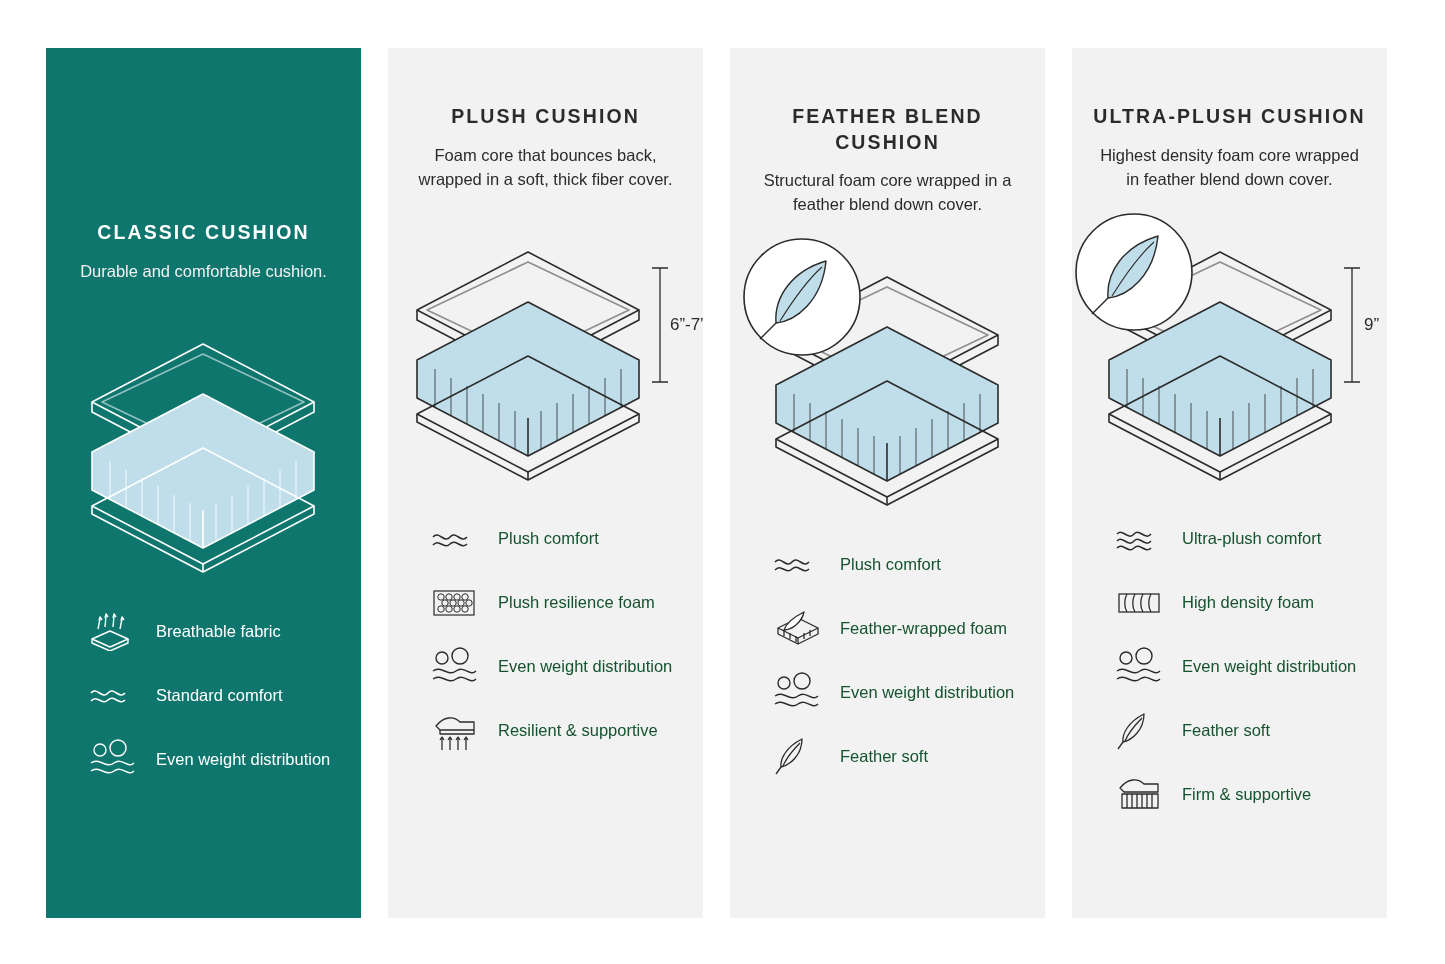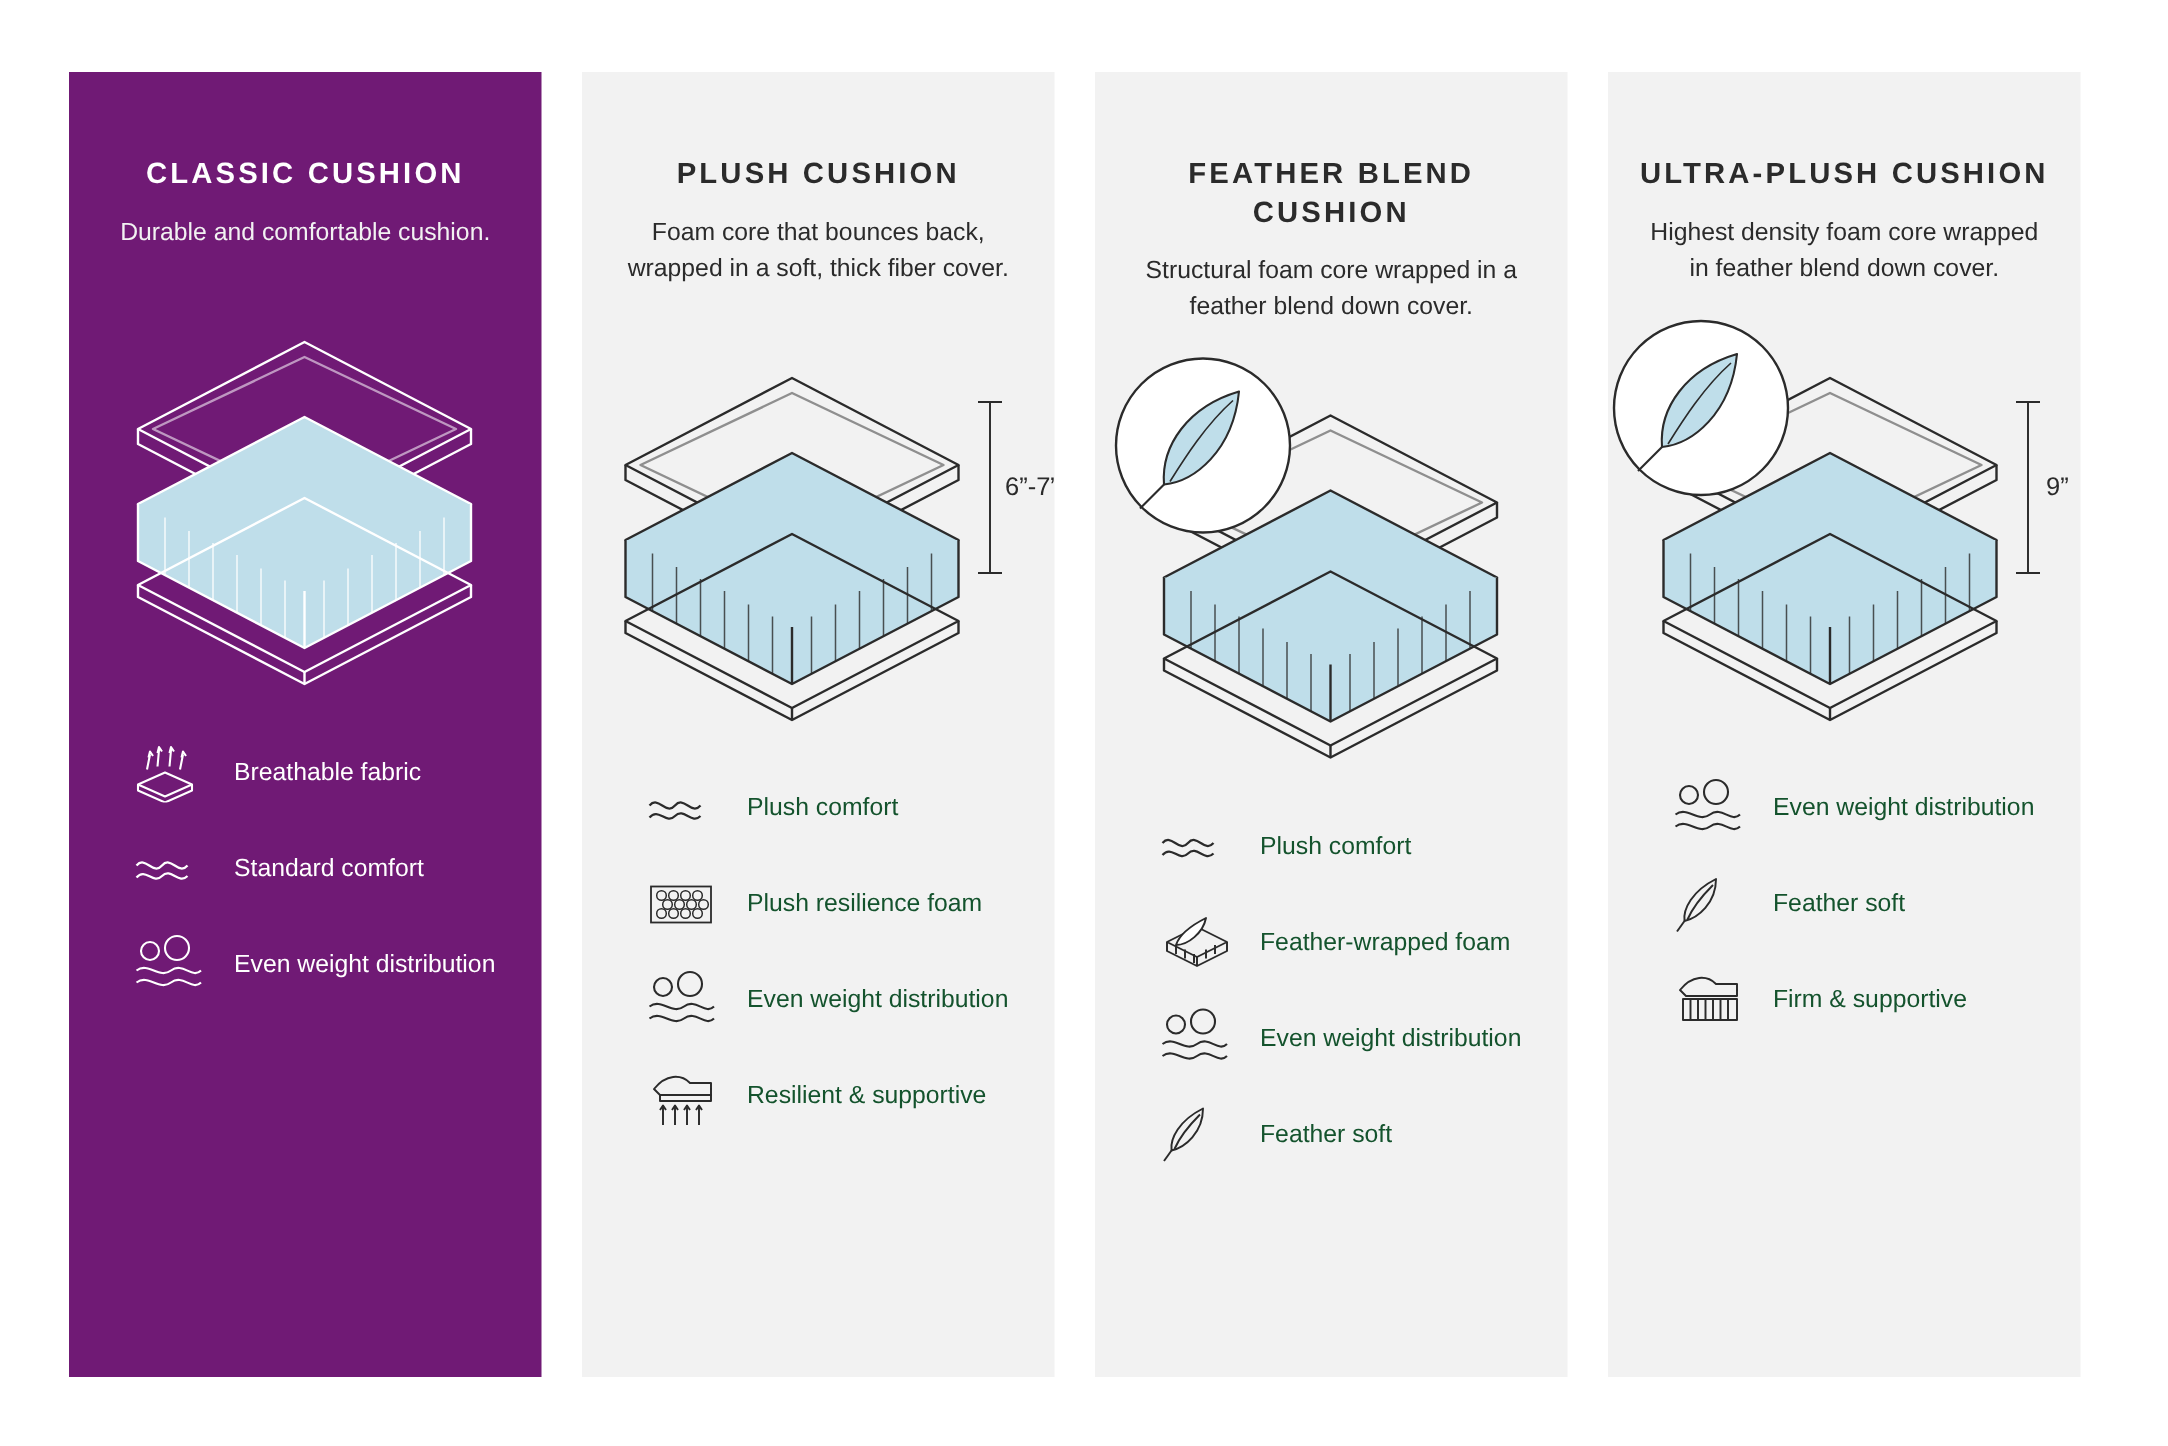--- a/index.html
+++ b/index.html
@@ -31,22 +31,23 @@
     margin-right: 27px;
     box-sizing: border-box;
     position: relative;
     background: #f2f2f2;
     display: flex;
     flex-direction: column;
     align-items: center;
   }
   .card:last-child { margin-right: 0; }
   .card.dark {
-    background: #701a75;
+    background: #0f766e;
     color: #ffffff;
+    justify-content: center;
   }
   .card-title {
     margin-top: 56px;
     font-size: 19.5px;
     font-weight: bold;
     letter-spacing: 2.1px;
     text-align: center;
     color: #2b2b2b;
     line-height: 1.32;
     padding: 0 16px;
@@ -407,20 +408,42 @@
             <path d="M36,88 L20,104" fill="none" stroke="#2b2b2b" stroke-width="1.4"></path>
             <path d="M82,32 C64,48 50,70 40,86" fill="none" stroke="#2b2b2b" stroke-width="1.1"></path>
           </g>
           <text x="292" y="120" text-anchor="start" font-family="Liberation Sans, sans-serif" font-size="17" fill="#2b2b2b">9”</text>
         </svg>
       </div>
 
       <div class="features">
         <div class="feature">
           <div class="feature-icon">
+            <svg width="50" height="26" viewBox="0 0 50 26" fill="none" stroke="#2b2b2b" stroke-width="1.5">
+              <path d="M3,8 C9,2 14,15 20,8 C26,2 31,15 37,8"></path>
+              <path d="M3,15 C9,9 14,22 20,15 C26,9 31,22 37,15"></path>
+              <path d="M3,22 C9,16 14,28 20,22 C26,16 31,28 37,22"></path>
+            </svg>
+          </div>
+          <div class="feature-label">Ultra-plush comfort</div>
+        </div>
+        <div class="feature">
+          <div class="feature-icon">
+            <svg width="52" height="36" viewBox="0 0 52 36" fill="none" stroke="#2b2b2b" stroke-width="1.3">
+              <rect x="5" y="9" width="40" height="18"></rect>
+              <path d="M13,9 C10,14 10,22 13,27"></path>
+              <path d="M21,9 C18,14 18,22 21,27"></path>
+              <path d="M29,9 C26,14 26,22 29,27"></path>
+              <path d="M37,9 C34,14 34,22 37,27"></path>
+            </svg>
+          </div>
+          <div class="feature-label">High density foam</div>
+        </div>
+        <div class="feature">
+          <div class="feature-icon">
             <svg width="52" height="40" viewBox="0 0 52 40" fill="none" stroke="#2b2b2b" stroke-width="1.4">
               <circle cx="12" cy="11" r="6"></circle>
               <circle cx="30" cy="9" r="8"></circle>
               <path d="M3,24 C11,18 18,30 26,24 C34,18 40,30 46,24"></path>
               <path d="M3,32 C11,26 18,38 26,32 C34,26 40,38 46,32"></path>
             </svg>
           </div>
           <div class="feature-label">Even weight distribution</div>
         </div>
         <div class="feature">

